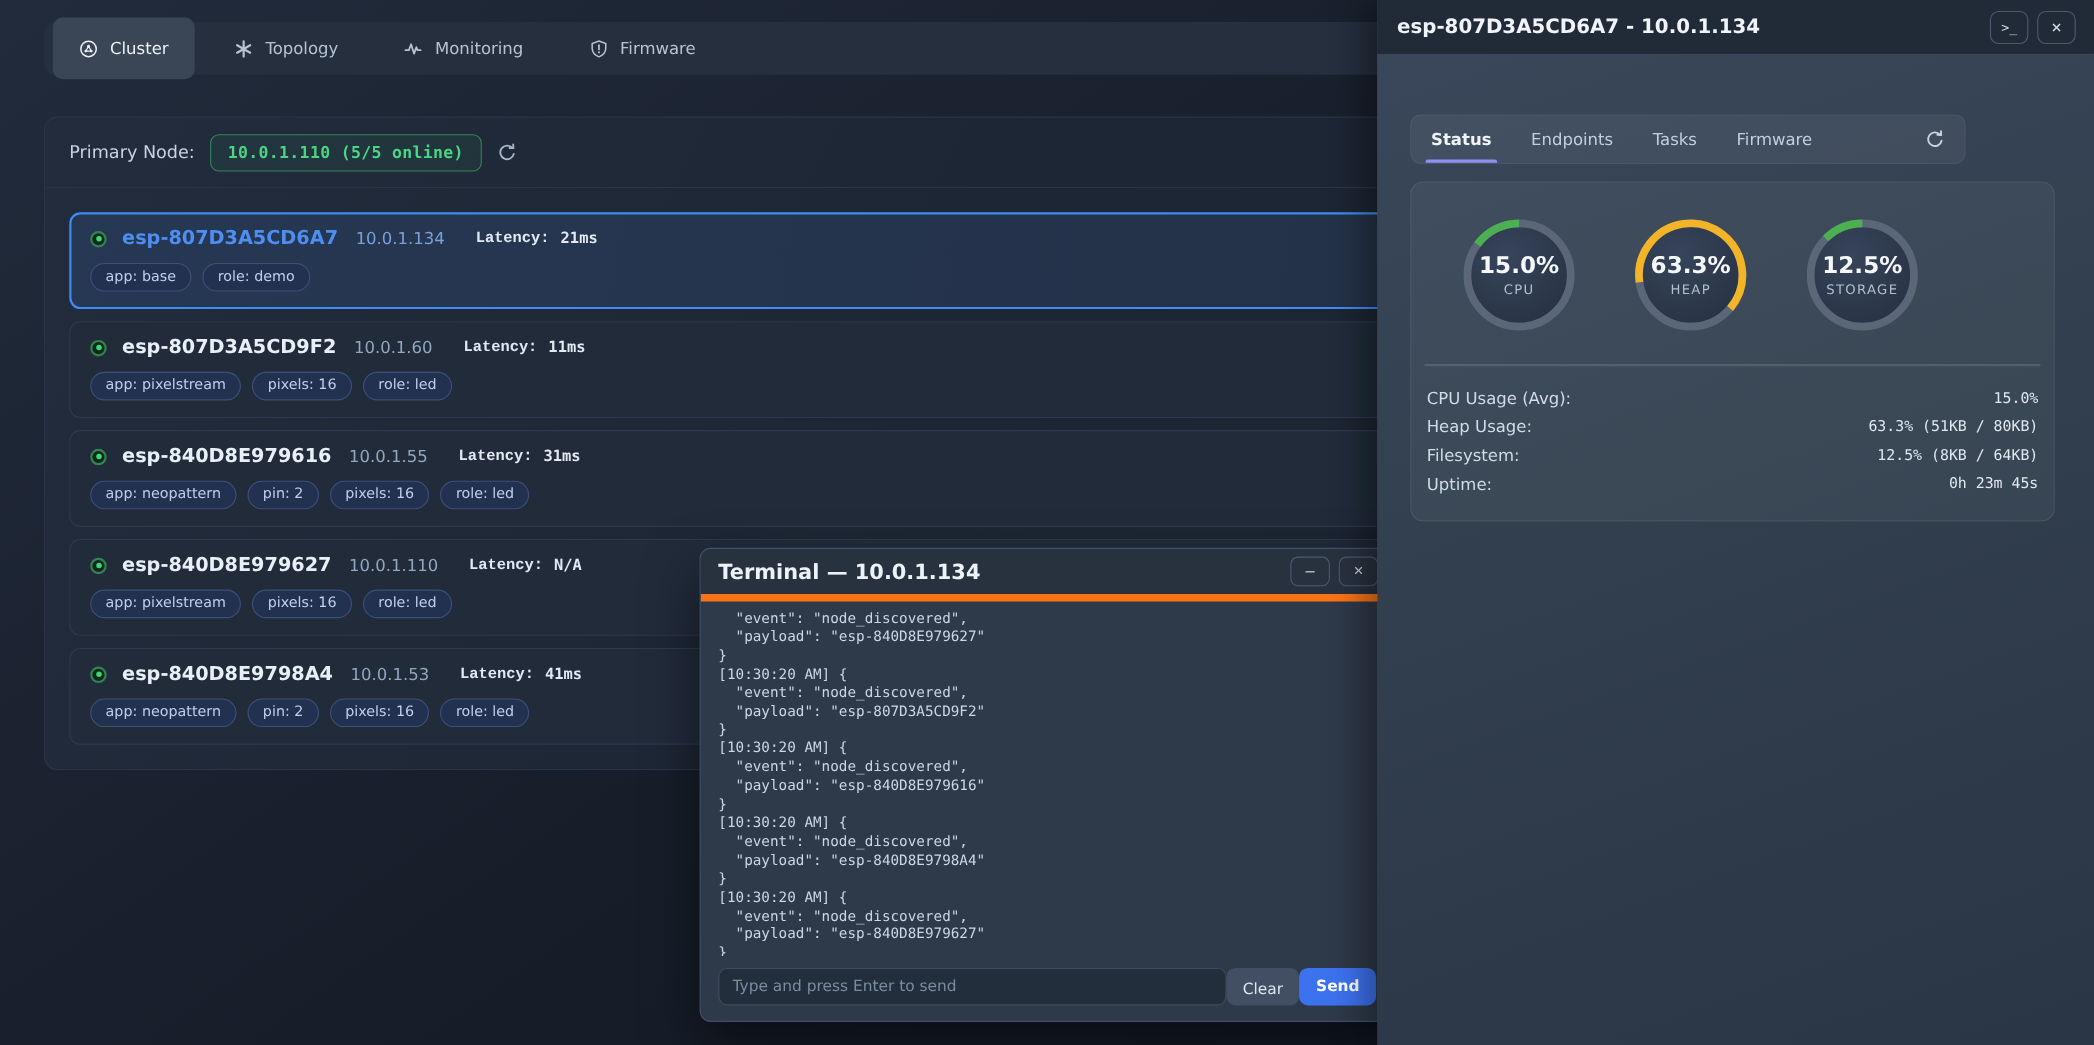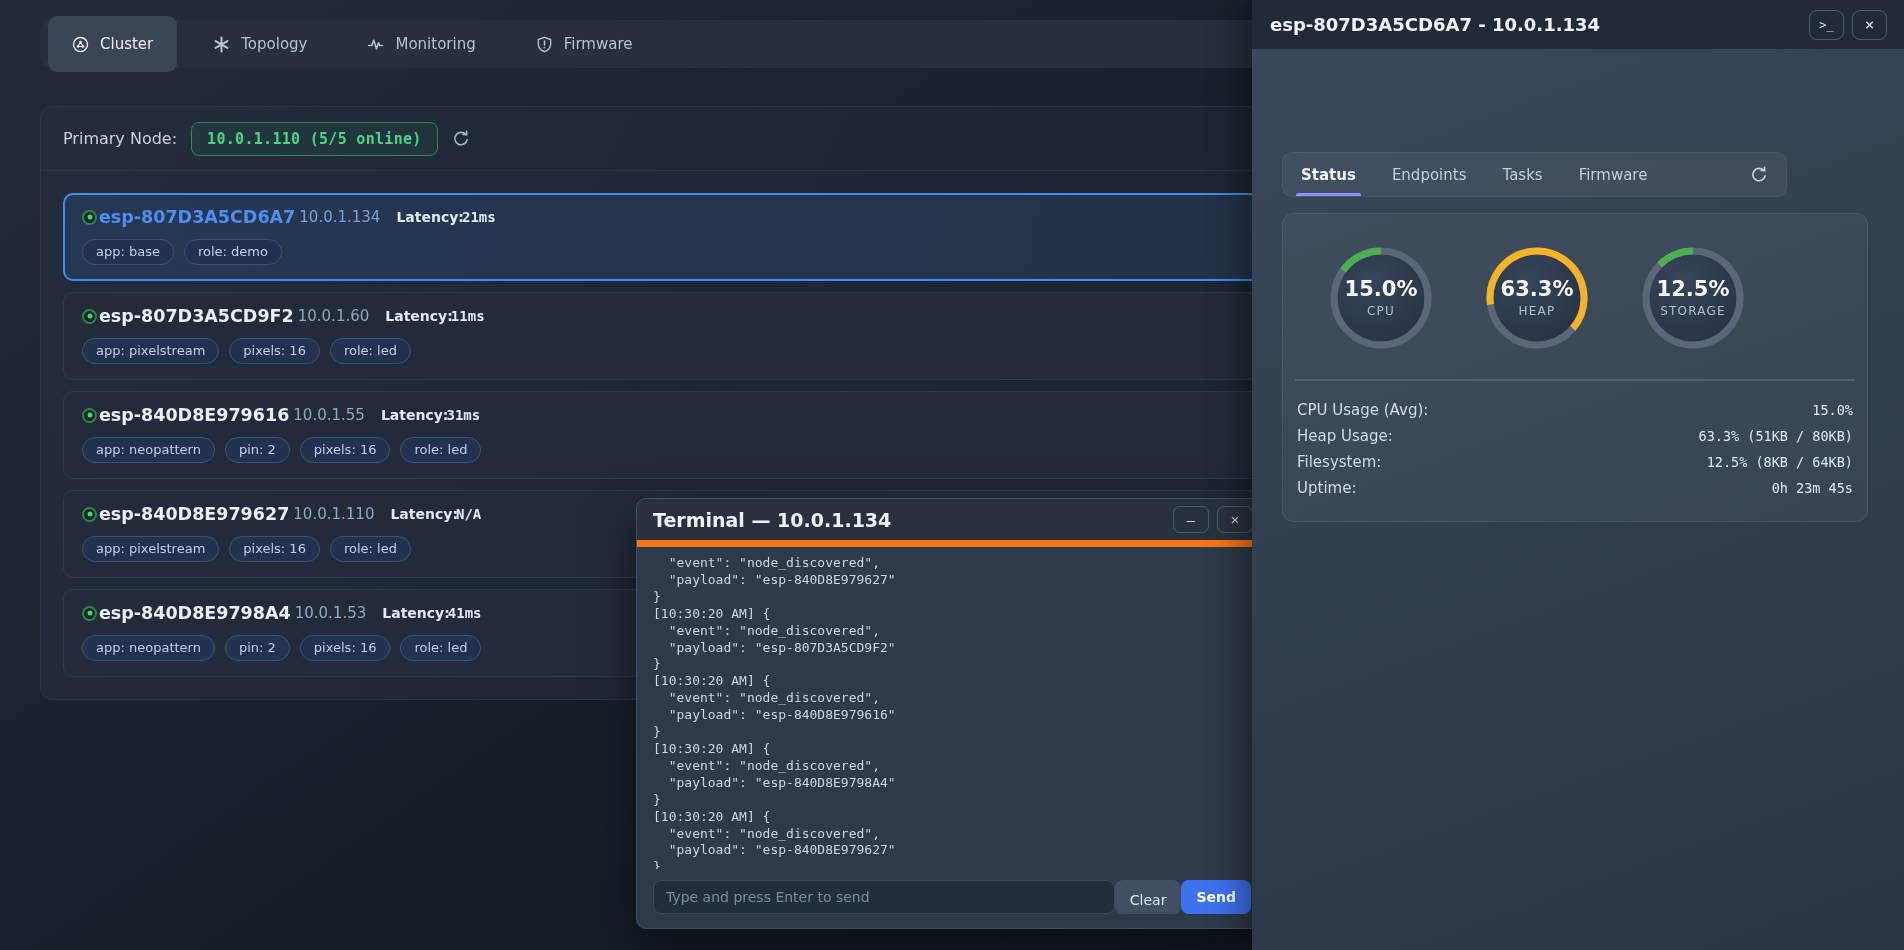--- a/index.html
+++ b/index.html
@@ -25,30 +25,30 @@
   .primary-badge{font-family:"DejaVu Sans Mono","Liberation Mono",monospace;font-weight:bold;
     font-size:15px;color:#4cd584;background:rgba(46,160,100,.10);border:1px solid #37835c;
     border-radius:8px;padding:7px 15px;letter-spacing:.3px;}
   .icon-btn{background:none;border:none;color:#a7b6c8;cursor:pointer;display:flex;align-items:center;}
   .icon-btn svg{width:18px;height:18px;}
   .node-list{padding:22px 22px 0;}
   .node-card{position:relative;height:88px;border:1px solid #2d394d;border-radius:10px;
     background:#212b3a;margin-bottom:11px;padding:13px 18px 0;cursor:pointer;}
   .node-card.selected{border:2px solid #3f8cf3;padding:12px 17px 0;
     background:linear-gradient(100deg,rgba(63,118,210,.17),rgba(63,118,210,.05)),#212b3a;}
-  .node-row1{display:flex;align-items:center;gap:2px;}
+  .node-row1{display:flex;align-items:center;gap:14px;}
   .status-dot{width:15px;height:15px;border-radius:50%;border:2px solid #348250;background:#0f2a1d;
     position:relative;flex:none;}
   .status-dot::after{content:"";position:absolute;left:50%;top:50%;transform:translate(-50%,-50%);
     width:5px;height:5px;border-radius:50%;background:#3fd878;}
   .node-name{font-size:17.5px;font-weight:bold;color:#e9eff7;}
   .node-card.selected .node-name{color:#4e8ef0;}
   .node-ip{font-size:15px;color:#93a7c2;margin-left:2px;}
   .node-card.selected .node-ip{color:#7aa0dc;}
-  .lat-label{font-size:14px;font-weight:bold;color:#e2e9f2;margin-left:14px;}
+  .lat-label{font-size:14px;font-weight:bold;color:#e2e9f2;margin-left:14px;font-family:Liberation Mono, monospace;}
   .lat-value{font-family:"DejaVu Sans Mono","Liberation Mono",monospace;font-size:14px;
     font-weight:bold;color:#e2e9f2;margin-left:-4px;}
   .node-tags{display:flex;gap:10px;margin-top:12px;}
   .tag{font-size:13px;color:#bfcfee;background:#233150;border:1px solid #3e5078;border-radius:999px;
     padding:4px 13px;line-height:1.2;}
 
   
   .terminal{position:absolute;left:636px;top:498px;width:632px;height:431px;background:#2e3949;
     border:1px solid #41506a;border-radius:10px;box-shadow:0 22px 48px rgba(0,0,0,.5);z-index:5;
     display:flex;flex-direction:column;}
@@ -74,21 +74,21 @@
   
   .side-panel{position:absolute;left:1252px;top:0;width:652px;height:950px;z-index:10;
     background:linear-gradient(160deg,#3b485c 0%,#33404f 42%,#2a3545 100%);
     box-shadow:-12px 0 30px rgba(0,0,0,.38);}
   .panel-header{height:50px;background:#212b38;border-bottom:1px solid #39465a;display:flex;
     align-items:center;padding:0 17px 0 18px;}
   .panel-title{font-size:18px;font-weight:bold;color:#f0f4fa;flex:1;}
   .panel-btn{width:35px;height:30px;border:1px solid #4c5b73;border-radius:8px;background:transparent;
     color:#d5dee9;display:flex;align-items:center;justify-content:center;margin-left:8px;
     cursor:pointer;font-family:"DejaVu Sans Mono","Liberation Mono",monospace;font-size:12px;}
-  .panel-body{padding:54px 36px 0 30px;margin-top:48px;}
+  .panel-body{padding:54px 36px 0 30px;}
   .panel-tabs{height:45px;width:505px;background:rgba(255,255,255,.055);
     border:1px solid rgba(255,255,255,.05);border-radius:10px;display:flex;align-items:stretch;
     padding:0 18px;gap:36px;}
   .panel-tab{display:flex;align-items:center;font-size:15px;color:#c3cfde;position:relative;
     cursor:pointer;}
   .panel-tab.active{color:#f1f5fa;font-weight:bold;}
   .panel-tab.active::after{content:"";position:absolute;left:-5px;right:-5px;bottom:0;height:3px;
     background:#8c92f2;border-radius:2px 2px 0 0;}
   .tabs-refresh{margin-left:auto;align-self:center;color:#c9d4e2;}
   .status-card{margin-top:16px;background:rgba(255,255,255,.045);

